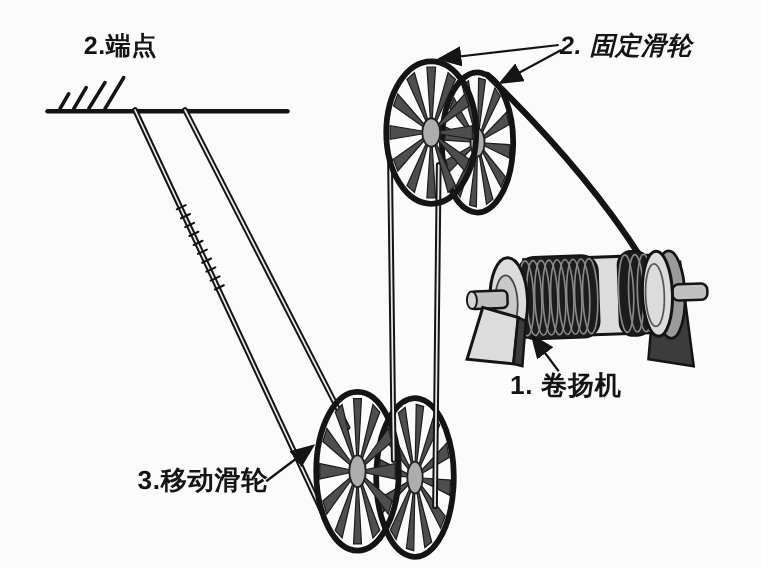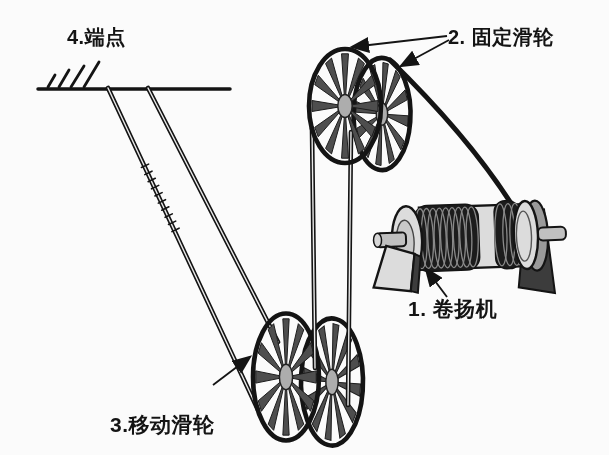--- a/index.html
+++ b/index.html
@@ -13,23 +13,23 @@
     background:var(--background);
     font-family:"Liberation Sans", sans-serif;
     overflow:hidden;
   }
   svg{position:absolute;left:0;top:0;}
   .lbl{
     position:absolute; font-weight:bold; color:var(--ink);
     white-space:nowrap; letter-spacing:0.5px; line-height:1;
   }
   .lbl-endpoint{left:67px;top:27px;font-size:20px;}
-  .lbl-fixed{left:448px;top:27px;font-size:20px;}
+  .lbl-fixed{left:448px;top:27px;font-size:20px;font-style:italic;}
   .lbl-winch{left:408px;top:298px;font-size:21px;text-align:center;}
-  .lbl-moving{left:110px;top:374px;font-size:21px;margin-top:40px;}
+  .lbl-moving{left:110px;top:374px;font-size:21px;}
 
   .spoke{fill:var(--spoke);stroke:#1d1d1d;stroke-width:1;vector-effect:non-scaling-stroke;}
   .rim{fill:none;stroke:var(--ink);stroke-width:4.6;vector-effect:non-scaling-stroke;}
   .hub{fill:var(--hub);stroke:#222;stroke-width:1.5;vector-effect:non-scaling-stroke;}
   .ceil{stroke:var(--ink);stroke-width:3.5;stroke-linecap:round;}
   .hatch{stroke:var(--ink);stroke-width:2.8;stroke-linecap:round;}
   .rope-outer{stroke:var(--ink);stroke-width:4.6;fill:none;stroke-linecap:round;}
   .rope-inner{stroke:var(--rope-core);stroke-width:1.4;fill:none;stroke-linecap:round;}
   .rope-solid{stroke:var(--ink);stroke-width:5;fill:none;stroke-linecap:round;}
   .tick{stroke:var(--ink);stroke-width:1.6;stroke-linecap:round;}
@@ -158,17 +158,17 @@
     </g>
 
     <g>
       <line class="ann" x1="447" y1="36" x2="352" y2="47" marker-end="url(#ah)"></line>
       <line class="ann" x1="449" y1="40" x2="401" y2="66" marker-end="url(#ah)"></line>
       <line class="ann" x1="447" y1="297" x2="426" y2="269" marker-end="url(#ah)"></line>
       <line class="ann" x1="213" y1="385" x2="250" y2="357" marker-end="url(#ah)"></line>
     </g>
   </svg>
 
-  <div class="lbl lbl-endpoint">4.端点</div>
+  <div class="lbl lbl-endpoint">2.端点</div>
   <div class="lbl lbl-fixed">2. 固定滑轮</div>
   <div class="lbl lbl-winch">1. 卷扬机</div>
   <div class="lbl lbl-moving">3.移动滑轮</div>
 </div>
 
 </body></html>

